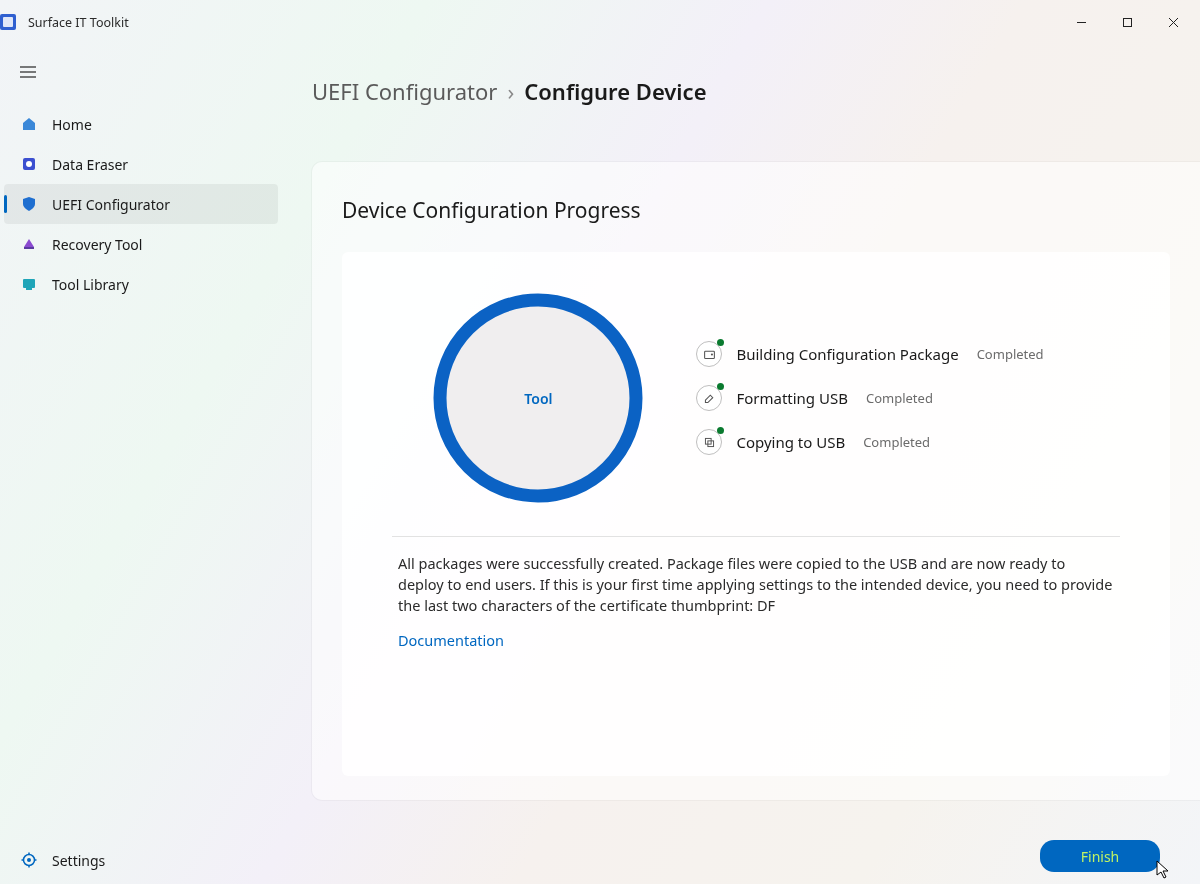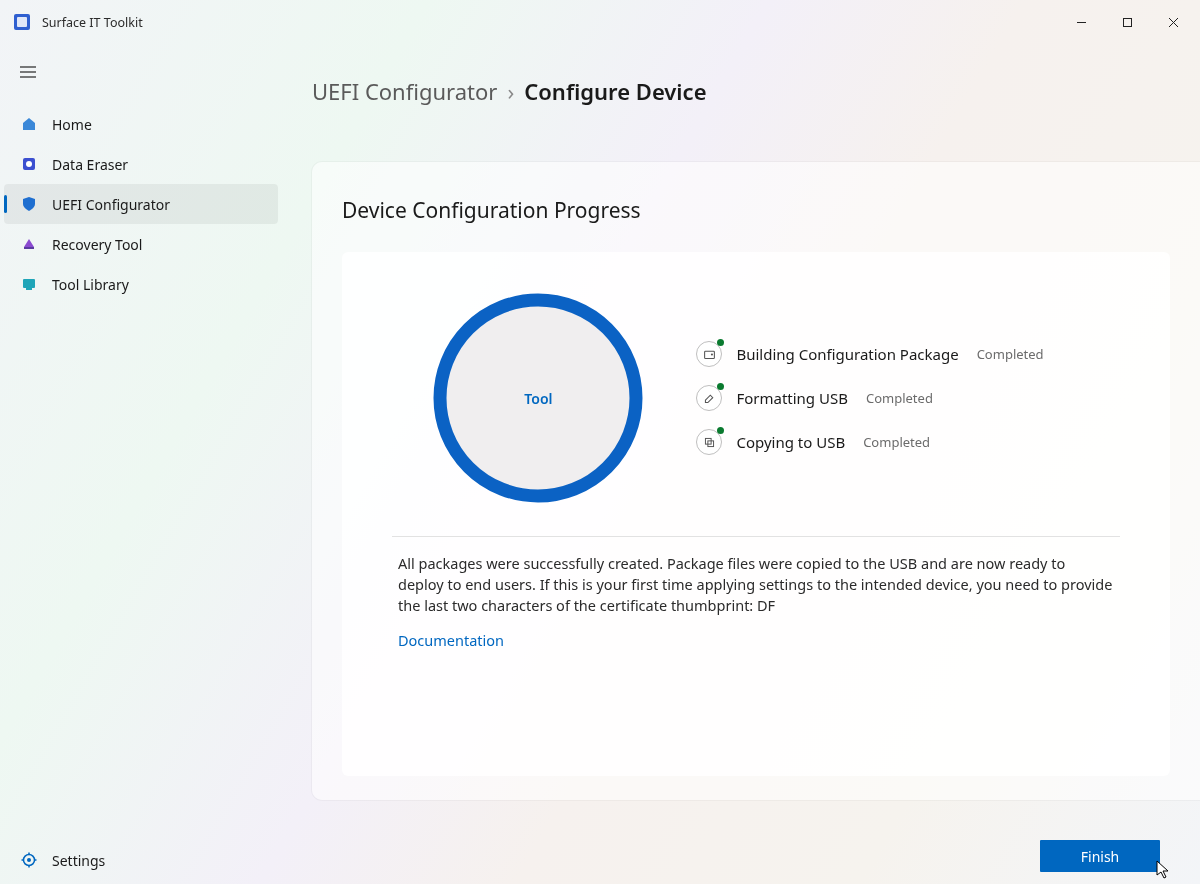--- a/index.html
+++ b/index.html
@@ -7,21 +7,20 @@
   body {
     background: linear-gradient(120deg, #f2f4f7 0%, #eef8f2 25%, #f3f0f8 45%, #f6f1ee 60%, #f6f3ee 80%, #f3f5f8 100%);
     position: relative;
   }
 
   
   .titlebar {
     height: 44px;
     display: flex;
     align-items: center;
-    padding-left: 14px;
     padding-right: 4px;
     color: #202020;
   }
   .titlebar .app-icon {
     width: 16px; height: 16px;
     margin-right: 12px;
     display: inline-flex;
   }
   .titlebar .app-title { font-size: 12.5px; color: #2b2b2b; }
   .win-controls { margin-left: auto; display: flex; }
@@ -148,27 +147,27 @@
   .summary { font-size:14.5px; color:#2b2b2b; line-height:1.45; }
   .doclink { display:inline-block; margin-top:14px; font-size:14.5px; color:#0067c0; }
 
   .footer {
     position:absolute; right:40px; bottom:12px;
     display:flex; gap:12px;
     align-items:center;
   }
   .btn-primary {
     background:#0067c0;
-    color:#ffffff;
+    color:#bef264;
     font-size:14px;
     border:none;
     height:32px;
     min-width:120px;
     padding:0 24px;
-    border-radius:1px;
+    border-radius:14px;
   }
   .cursor {
     position:absolute; width:16px; height:20px;
     pointer-events:none;
   }
 </style>
 </head>
 <body>
 
 <div class="titlebar">

